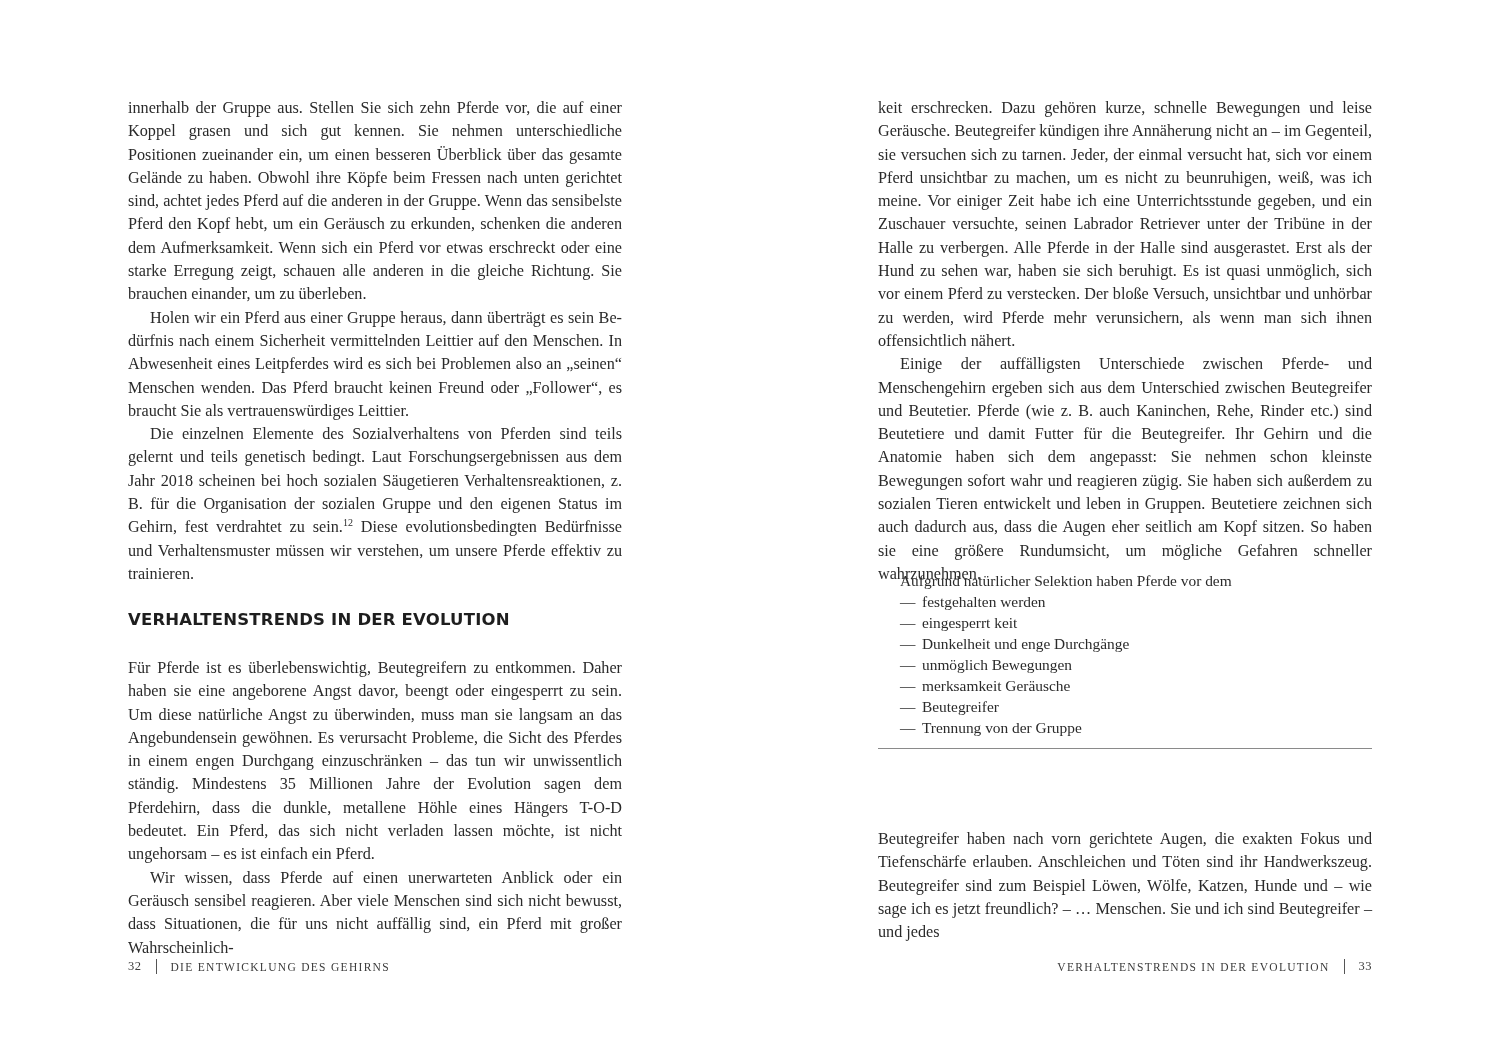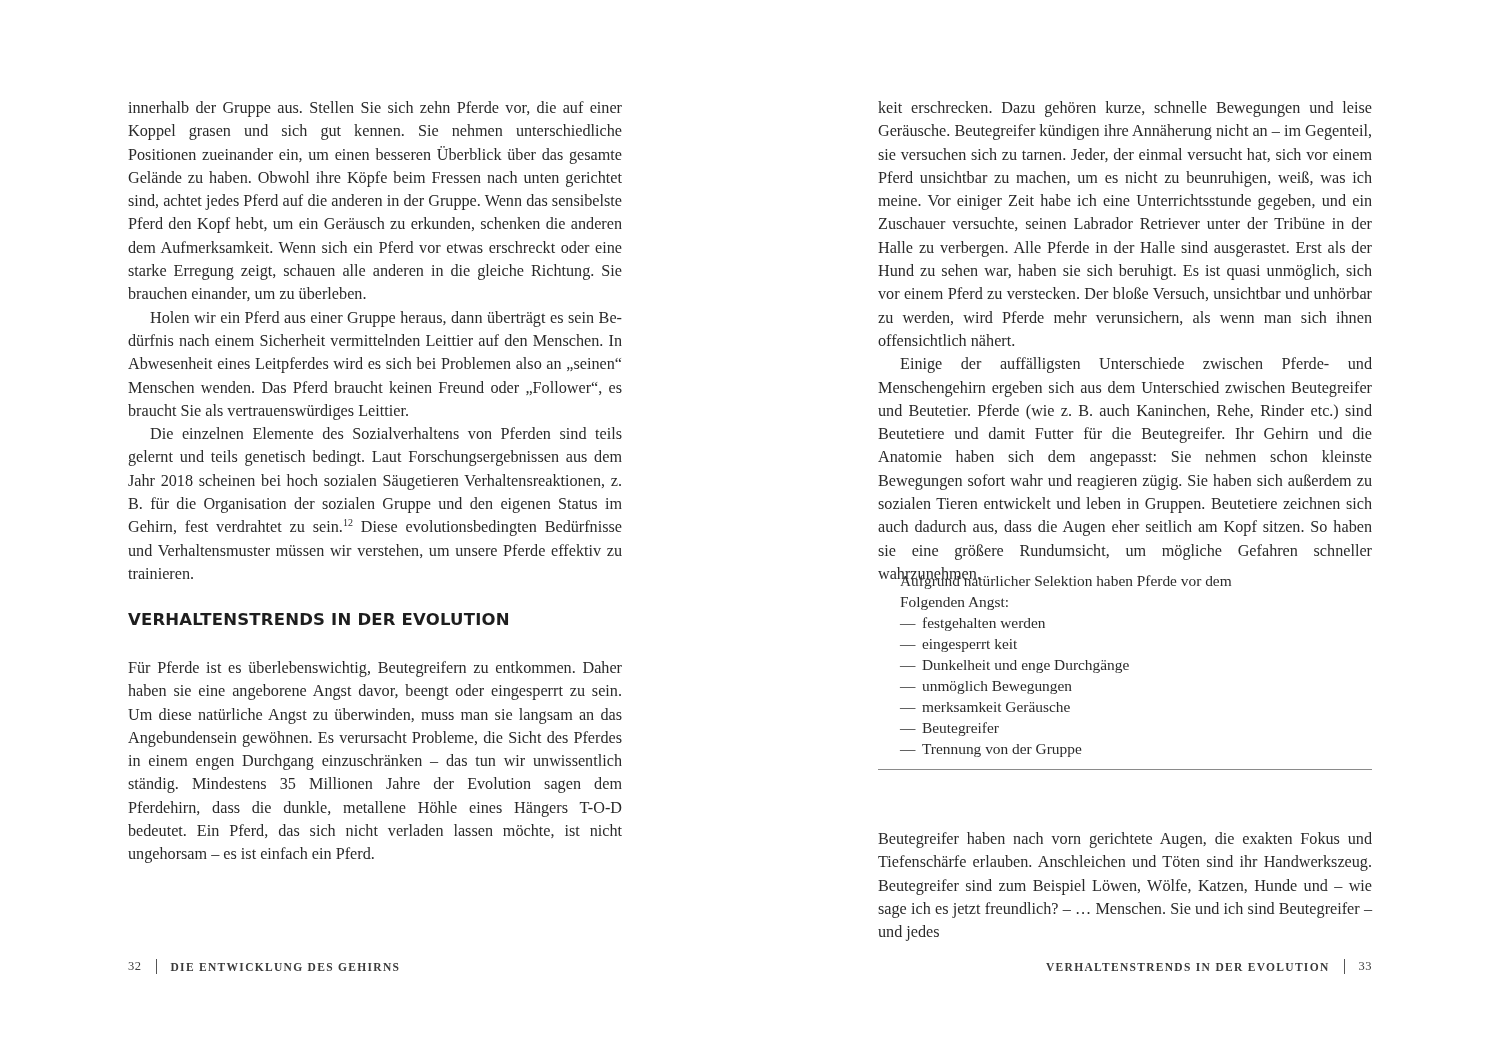--- a/index.html
+++ b/index.html
@@ -29,55 +29,55 @@
   .box-list li { display: flex; }
   .box-list .dash { width: 22px; flex: none; }
   .box-bottom { border-bottom: 1.5px solid #8a8a8a; }
   .col-after { position: absolute; top: 820px; left: 0; width: 494px; margin-top: 7px; }
   .footer { position: absolute; top: 958px; font-size: 11.5px; letter-spacing: 1.3px;
             color: #3a3a3a; display: flex; align-items: center; white-space: nowrap; }
   .footer .num { font-size: 12.5px; letter-spacing: 0.5px; }
   .footer .sep { display: inline-block; width: 1px; height: 15px; background: #555; margin: 0 14px; }
   .footer.left { left: 0; }
   .footer.right { right: 0; }
-  .run { text-transform: uppercase; font-weight: bold; }
+  .run { text-transform: uppercase; }
 </style>
 </head>
 <body>
 
 <div class="page left">
   <div class="col-top body-text">
     <p>innerhalb der Gruppe aus. Stellen Sie sich zehn Pferde vor, die auf einer Kop­pel grasen und sich gut kennen. Sie nehmen unterschiedliche Positionen zueinander ein, um einen besseren Überblick über das gesamte Gelände zu haben. Obwohl ihre Köpfe beim Fressen nach unten gerichtet sind, achtet jedes Pferd auf die anderen in der Gruppe. Wenn das sensibelste Pferd den Kopf hebt, um ein Geräusch zu erkunden, schenken die anderen dem Auf­merksamkeit. Wenn sich ein Pferd vor etwas erschreckt oder eine starke Er­regung zeigt, schauen alle anderen in die gleiche Richtung. Sie brauchen ein­ander, um zu überleben.</p>
     <p class="indent">Holen wir ein Pferd aus einer Gruppe heraus, dann überträgt es sein Be­dürfnis nach einem Sicherheit vermittelnden Leittier auf den Menschen. In Abwesenheit eines Leitpferdes wird es sich bei Problemen also an „seinen“ Menschen wenden. Das Pferd braucht keinen Freund oder „Follower“, es braucht Sie als vertrauenswürdiges Leittier.</p>
     <p class="indent"><span>Die einzelnen Elemente des Sozialverhaltens von Pferden sind teils gelernt und teils genetisch bedingt. Laut Forschungsergebnissen aus dem Jahr 2018 scheinen bei hoch sozialen Säugetieren Verhaltensreaktionen, z. B. für die Organisation der sozialen Gruppe und den eigenen Status im Gehirn, fest verdrahtet zu sein.</span><sup>12</sup><span> Diese evolutionsbedingten Bedürfnisse und Verhaltens­muster müssen wir verstehen, um unsere Pferde effektiv zu trainieren.</span></p>
   </div>
 
   <h2 class="section-heading">VERHALTENSTRENDS IN DER EVOLUTION</h2>
 
   <div class="col-lower body-text">
     <p>Für Pferde ist es überlebenswichtig, Beutegreifern zu entkommen. Daher haben sie eine angeborene Angst davor, beengt oder eingesperrt zu sein. Um diese natürliche Angst zu überwinden, muss man sie langsam an das An­gebundensein gewöhnen. Es verursacht Probleme, die Sicht des Pferdes in einem engen Durchgang einzuschränken – das tun wir unwissentlich ständig. Mindestens 35 Millionen Jahre der Evolution sagen dem Pferdehirn, dass die dunkle, metallene Höhle eines Hängers T-O-D bedeutet. Ein Pferd, das sich nicht verladen lassen möchte, ist nicht ungehorsam – es ist einfach ein Pferd.</p>
+    <p class="indent">Wir wissen, dass Pferde auf einen unerwarteten Anblick oder ein Geräusch sensibel reagieren. Aber viele Menschen sind sich nicht bewusst, dass Situa­tionen, die für uns nicht auffällig sind, ein Pferd mit großer Wahrscheinlich-</p>
   </div>
 
   <div class="footer left">
     <span class="num">32</span>
     <span class="sep"></span>
     <span class="run">DIE ENTWICKLUNG DES GEHIRNS</span>
   </div>
 </div>
 
 <div class="page right">
   <div class="col-top body-text">
     <p>keit erschrecken. Dazu gehören kurze, schnelle Bewegungen und leise Geräu­sche. Beutegreifer kündigen ihre Annäherung nicht an – im Gegenteil, sie versuchen sich zu tarnen. Jeder, der einmal versucht hat, sich vor einem Pferd unsichtbar zu machen, um es nicht zu beunruhigen, weiß, was ich meine. Vor einiger Zeit habe ich eine Unterrichtsstunde gegeben, und ein Zuschauer versuchte, seinen Labrador Retriever unter der Tribüne in der Halle zu ver­bergen. Alle Pferde in der Halle sind ausgerastet. Erst als der Hund zu sehen war, haben sie sich beruhigt. Es ist quasi unmöglich, sich vor einem Pferd zu verstecken. Der bloße Versuch, unsichtbar und unhörbar zu werden, wird Pferde mehr verunsichern, als wenn man sich ihnen offensichtlich nähert.</p>
     <p class="indent">Einige der auffälligsten Unterschiede zwischen Pferde- und Menschenge­hirn ergeben sich aus dem Unterschied zwischen Beutegreifer und Beutetier. Pferde (wie z. B. auch Kaninchen, Rehe, Rinder etc.) sind Beutetiere und damit Futter für die Beutegreifer. Ihr Gehirn und die Anatomie haben sich dem angepasst: Sie nehmen schon kleinste Bewegungen sofort wahr und reagieren zügig. Sie haben sich außerdem zu sozialen Tieren entwickelt und leben in Gruppen. Beutetiere zeichnen sich auch dadurch aus, dass die Augen eher seitlich am Kopf sitzen. So haben sie eine größere Rundumsicht, um mögliche Gefahren schneller wahrzunehmen.</p>
   </div>
 
   <div class="box">
     <div class="box-body">
       <p>Aufgrund natürlicher Selektion haben Pferde vor dem</p>
-      <p>Folgenden Angst:</p>
       <ul class="box-list">
         <li>
             <span class="dash">—</span>
             <span>festgehalten werden</span>
           </li>
         <li>
             <span class="dash">—</span>
             <span>eingesperrt keit</span>
           </li>
         <li>

